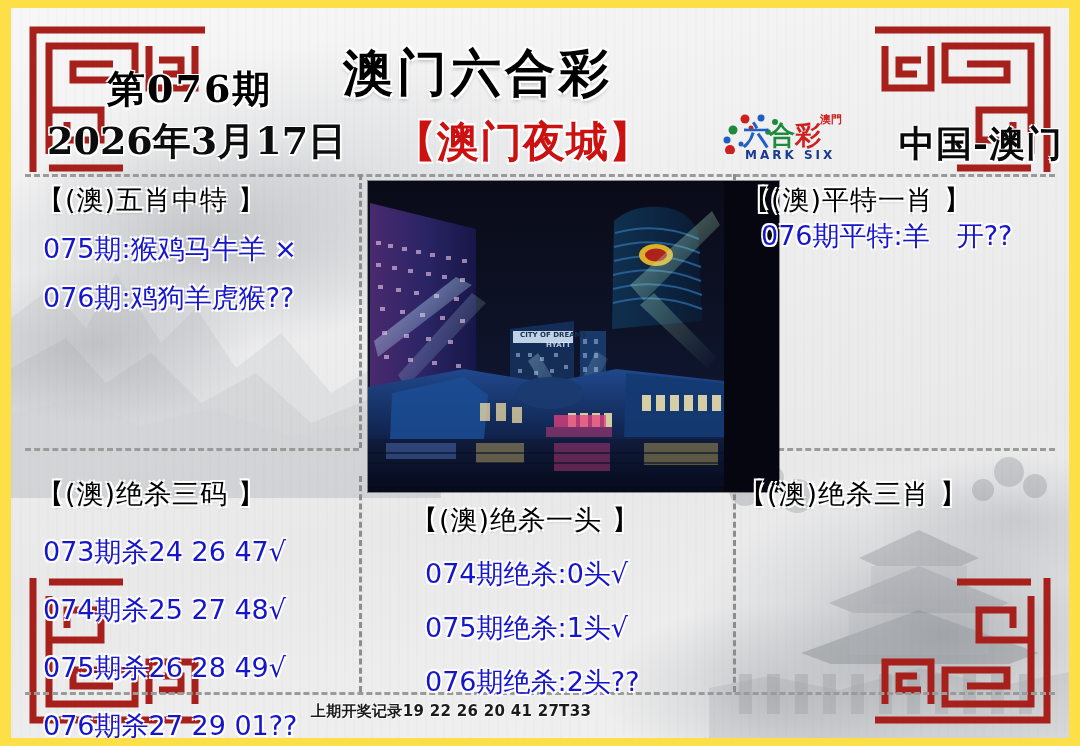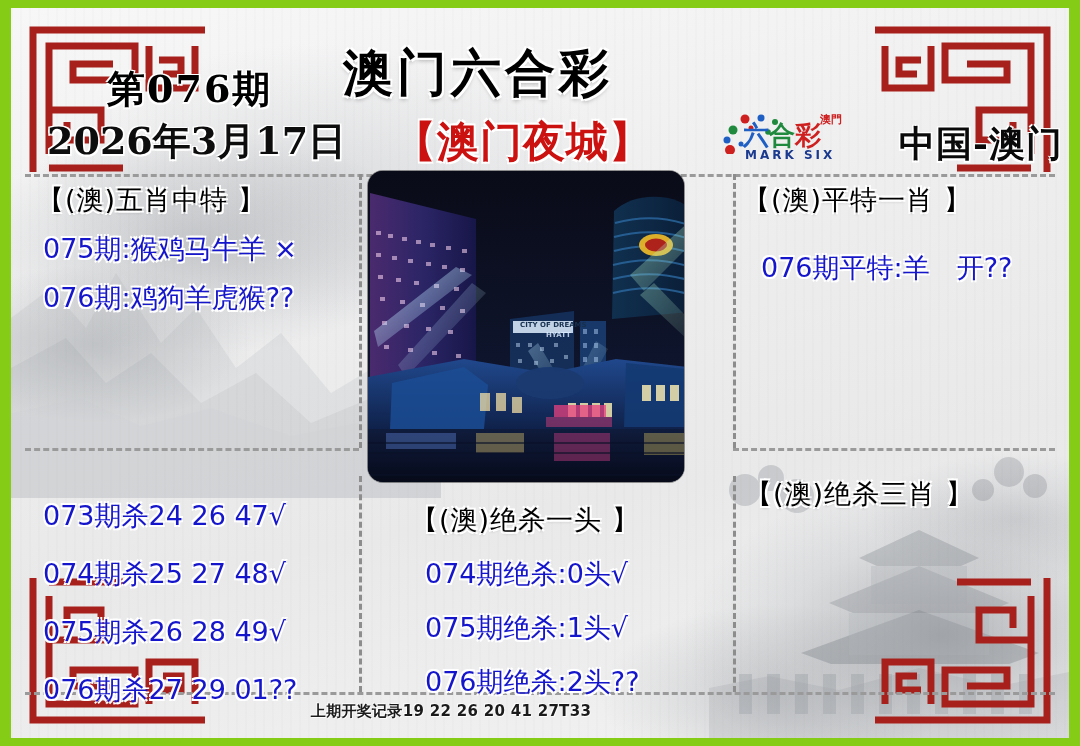--- a/index.html
+++ b/index.html
@@ -10,21 +10,21 @@
     overflow: hidden;
     font-family: "DejaVu Sans", "Liberation Sans", sans-serif;
     background: #ffffff;
   }
 
   
   #poster {
     position: relative;
     width: 1080px;
     height: 746px;
-    background: #84cc16;
+    background: #fde047;
     overflow: hidden;
   }
 
   
   #canvas {
     position: absolute;
     left: 11px; top: 8px;
     width: 1058px; height: 730px;
     overflow: hidden;
     background:
@@ -197,43 +197,42 @@
     text-shadow: 1.6px 1.6px 0 #fff, -1.6px -1.6px 0 #fff,
                  1.6px -1.6px 0 #fff, -1.6px 1.6px 0 #fff;
   }
 
   #panel-tl { left: 20px;  top: 174px; }
   #panel-tl .panel-title { margin-left: 6px; }
   #panel-tl .panel-line  { margin-left: 12px; margin-top: 13px; }
 
   #panel-tr { left: 728px; top: 174px; }
   #panel-tr .panel-title { margin-left: 4px; }
-  #panel-tr .panel-line  { margin-left: 22px; margin-top: 32px; }
+  #panel-tr .panel-line  { margin-left: 22px; }
 
   #panel-bl { left: 20px;  top: 468px; }
   #panel-bl .panel-title { margin-left: 6px; }
   #panel-bl .panel-line  { margin-left: 12px; margin-top: 22px; }
 
   #panel-bc { left: 396px; top: 494px; }
   #panel-bc .panel-title { margin-left: 4px; }
   #panel-bc .panel-line  { margin-left: 18px; margin-top: 18px; }
 
   #panel-br { left: 728px; top: 468px; }
-  #panel-br .panel-title { margin-left: 6px; }
+  #panel-br .panel-title { margin-left: 0; }
   #panel-br .panel-line  { margin-left: 26px; margin-top: 32px; }
 
   
   #photo {
     position: absolute;
-    left: 357px; top: 163px;
-    width: 316px; height: 311px;
+    left: 357px; top: 173px;
+    width: 411px; height: 311px;
     overflow: hidden;
     background: #05060f;
     box-shadow: 0 0 0 1px rgba(0,0,0,.4);
-    border-radius: 15px;
   }
 
   
   #footer-note {
     position: absolute;
     left: 0; top: 694px;
     width: 880px;
     text-align: center;
     font-family: "DejaVu Sans", "Liberation Sans", sans-serif;
     font-size: 15px;
@@ -534,20 +533,21 @@
       <div class="panel-line">075期:猴鸡马牛羊 ×</div>
       <div class="panel-line">076期:鸡狗羊虎猴??</div>
     </div>
 
     <div class="panel" id="panel-tr">
       <div class="panel-title">【(澳)平特一肖 】</div>
       <div class="panel-line">076期平特:羊　开??</div>
     </div>
 
     <div class="panel" id="panel-bl">
+      <div class="panel-title">【(澳)绝杀三码 】</div>
       <div class="panel-line">073期杀24  26  47√</div>
       <div class="panel-line">074期杀25  27  48√</div>
       <div class="panel-line">075期杀26  28  49√</div>
       <div class="panel-line">076期杀27  29  01??</div>
     </div>
 
     <div class="panel" id="panel-bc">
       <div class="panel-title">【(澳)绝杀一头 】</div>
       <div class="panel-line">074期绝杀:0头√</div>
       <div class="panel-line">075期绝杀:1头√</div>

